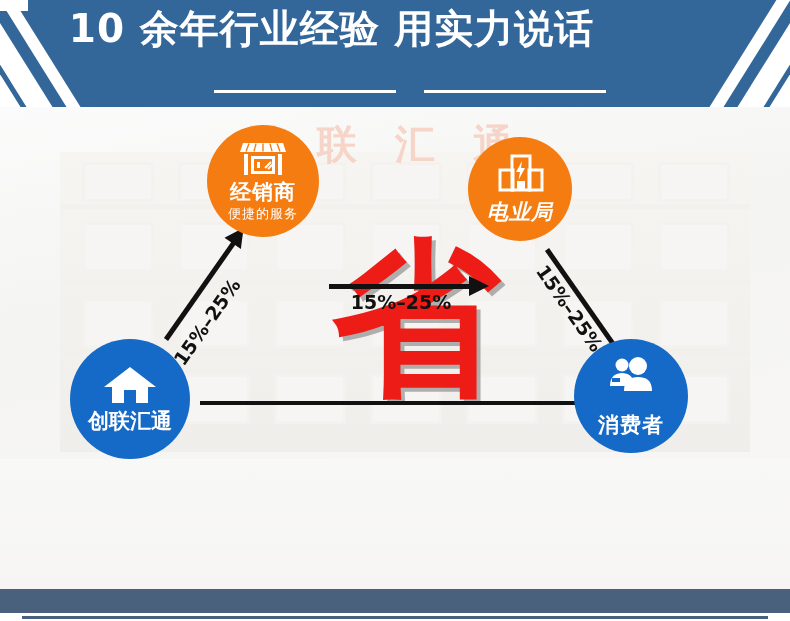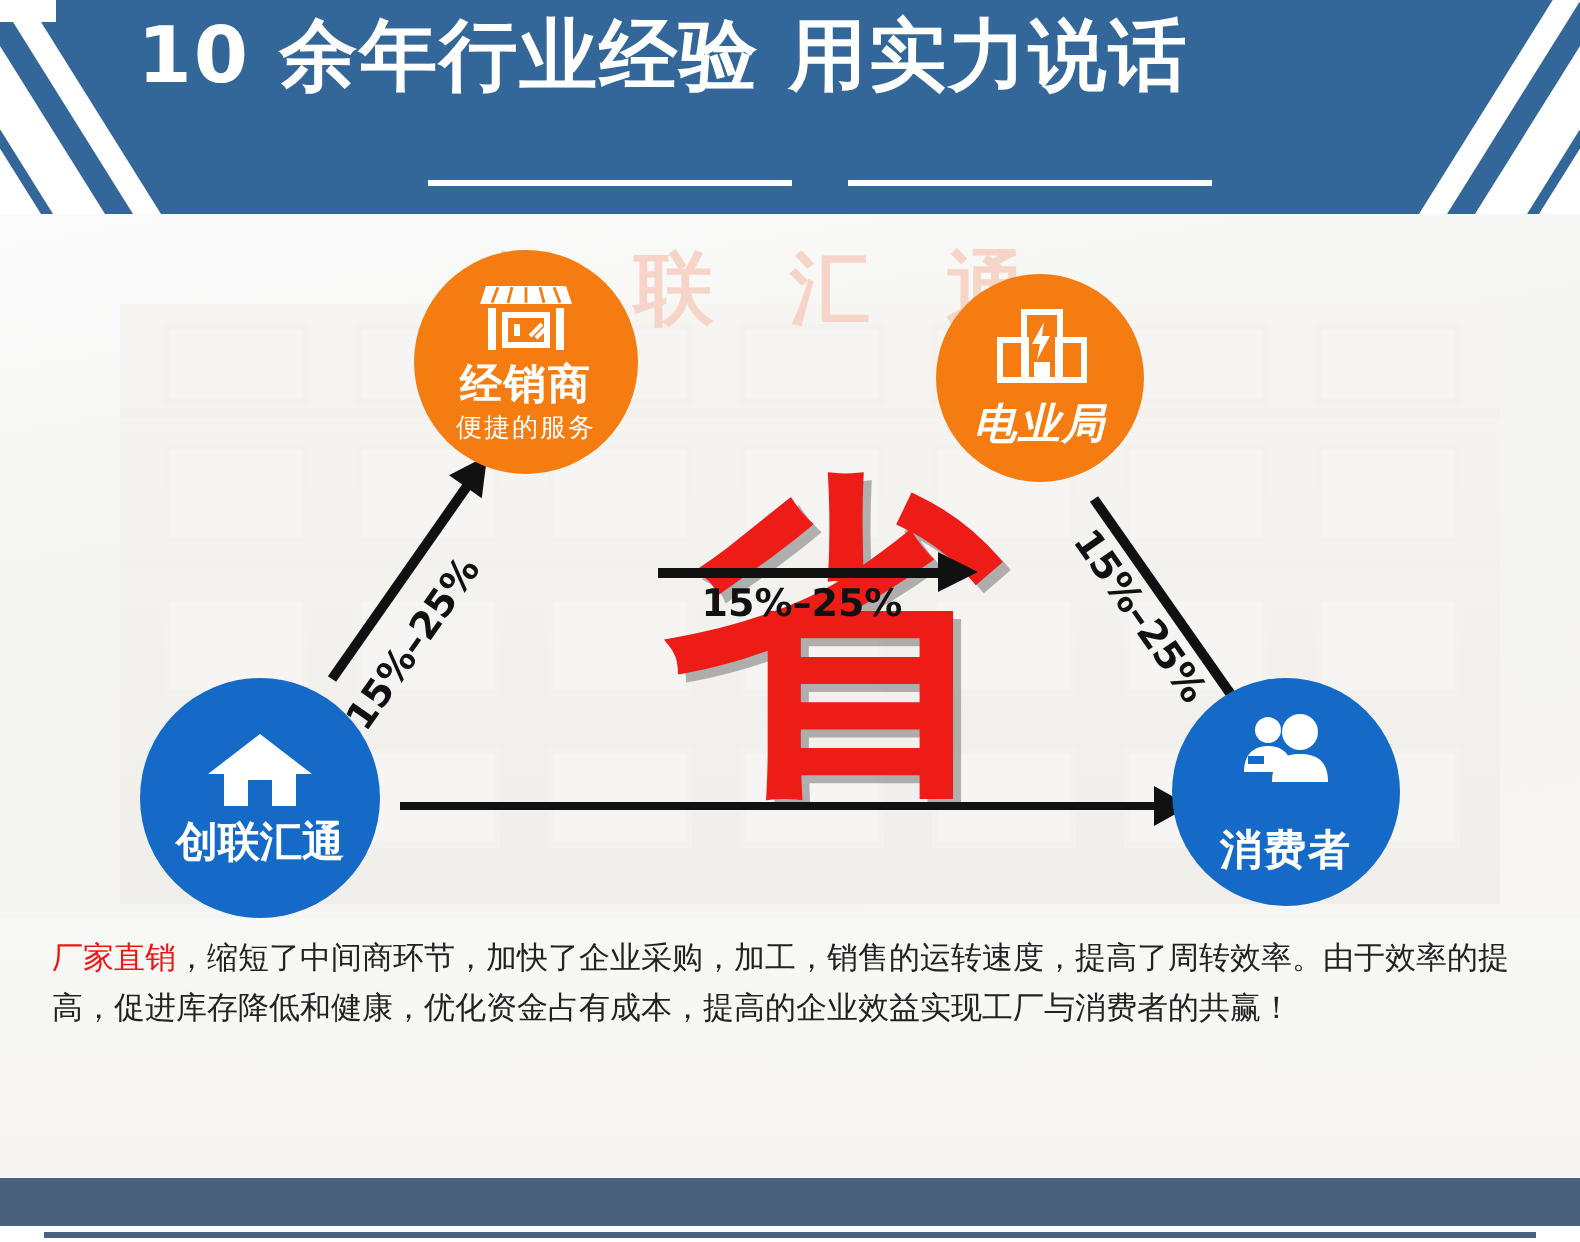--- a/index.html
+++ b/index.html
@@ -66,21 +66,21 @@
   #node-dealer .ico{margin-top:2px;margin-bottom:2px;}
   #node-dealer .lbl{font-size:21px;letter-spacing:1px;}
   #node-dealer .sub{font-size:13px;margin-top:2px;letter-spacing:1px;font-weight:normal;}
 
   #node-bureau{left:468px;top:30px;width:104px;height:104px;background:#F57C11;font-style:italic;}
   #node-bureau .lbl{font-size:21px;letter-spacing:1px;margin-top:3px;}
 
   #node-brand{left:70px;top:232px;width:120px;height:120px;background:#1569C7;}
   #node-brand .lbl{font-size:21px;letter-spacing:0px;margin-top:1px;}
 
-  #node-consumer{left:586px;top:232px;width:114px;height:114px;background:#1569C7;gap:16px;}
+  #node-consumer{left:574px;top:232px;width:114px;height:114px;background:#1569C7;gap:16px;}
   #node-consumer .lbl{font-size:21px;letter-spacing:1px;margin-top:2px;}
 
   
   .sheng{
     position:absolute;left:332px;top:128px;width:160px;text-align:center;
     font-size:168px;line-height:168px;font-weight:bold;color:#ED1C16;
     text-shadow:4px 4px 0 rgba(90,90,90,.45);
     font-family:"DejaVu Sans","Liberation Sans",sans-serif;
   }
 
@@ -250,21 +250,18 @@
           <path d="M18 35 C18 24 24 21 32 21 C40 21 46 24 46 35 Z" fill="#fff"></path>
           <path d="M6 22 L14 22 L14 26 L6 26 Z" fill="#1569C7"></path>
         </svg>
       </span>
       <span class="lbl">消费者</span>
     </div>
 
   </div>
 
   <div class="copy">
-    <div class="para" id="para1">
-      <span class="hl">厂家直销</span><span>，缩短了中间商环节，加快了企业采购，加工，销售的运转速度，提高了周转效率。由于效率的提高，促进库存降低和健康，优化资金占有成本，提高的企业效益实现工厂与消费者的共赢！</span>
-    </div>
   </div>
 
   <div class="botbar"></div>
   <div class="botline"></div>
 
 </div>
 
 </body></html>

